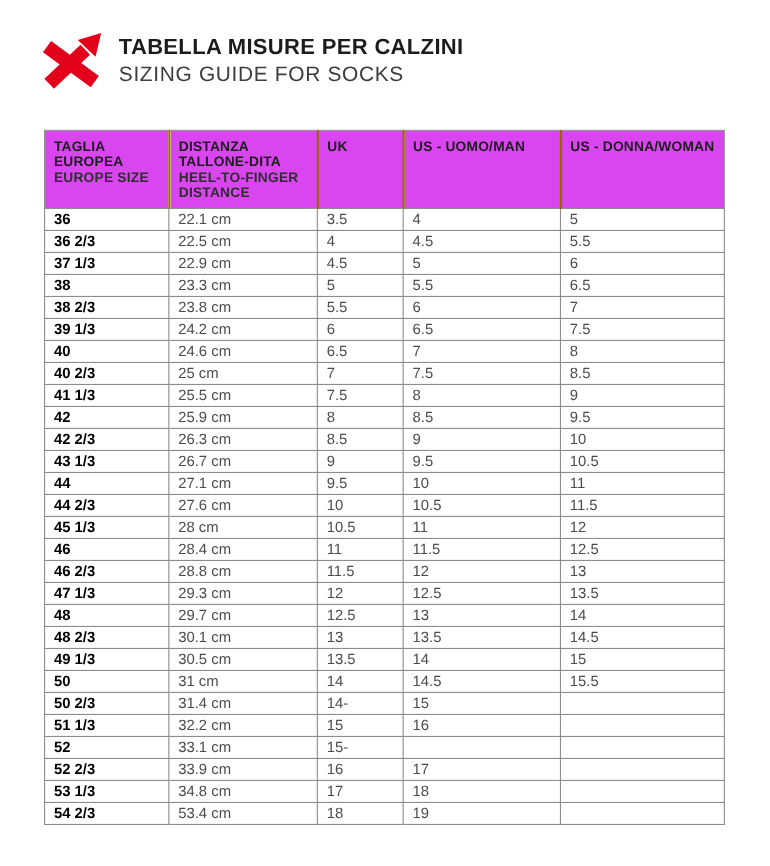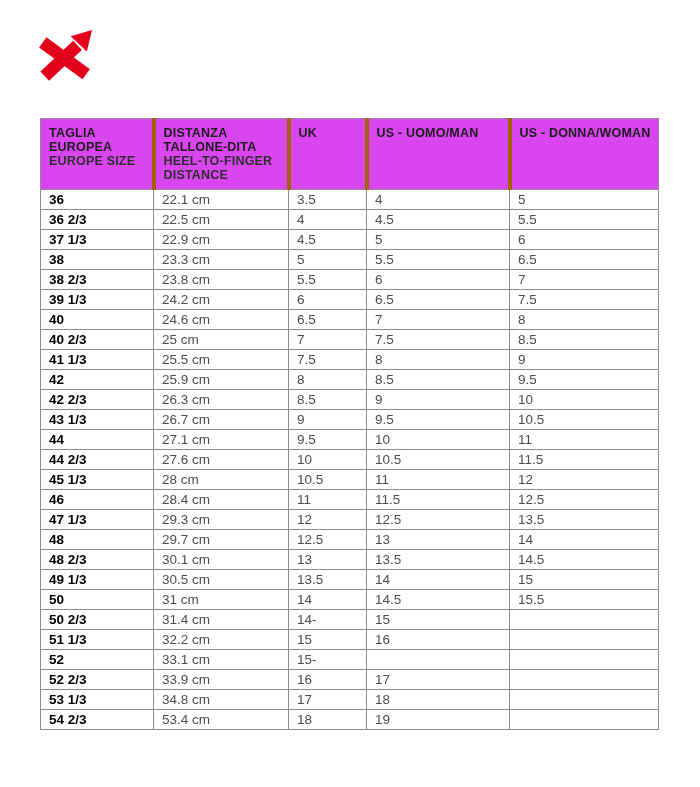--- a/index.html
+++ b/index.html
@@ -40,21 +40,21 @@
     vertical-align: top;
     overflow: hidden;
   }
   .sizing thead th {
     background: #d946ef;
     padding: 7px 6px 7px 8px;
     font-size: 12.5px;
     line-height: 14px;
   }
   
-  .sizing thead th + th { border-left: 4px solid #a16207; }
+  .sizing thead th + th { border-left: 2px solid #a16207; }
   .sizing thead .it {
     display: block; font-weight: bold; color: #1c1c1c;
     white-space: pre-line; letter-spacing: 0.2px;
   }
   .sizing thead .en {
     display: block; font-weight: bold; color: #2e2e2e;
     white-space: pre-line; letter-spacing: 0.2px;
   }
   .sizing tbody th {
     font-size: 13.5px; font-weight: bold; color: #000000;
@@ -71,20 +71,24 @@
 <div class="page">
 
   <header class="brand">
     <svg class="logo" viewBox="0 0 64 56" aria-hidden="true">
       <g fill="#e2001a" stroke="#e2001a">
         <line x1="10" y1="16" x2="55" y2="49" stroke-width="13"></line>
         <line x1="12" y1="51" x2="46" y2="19" stroke-width="13"></line>
         <polygon points="61,3 55.7,25.5 38.9,9.7" stroke="none"></polygon>
       </g>
     </svg>
+    <div class="titles">
+      <h1 class="title">TABELLA MISURE PER CALZINI</h1>
+      <h2 class="subtitle">SIZING GUIDE FOR SOCKS</h2>
+    </div>
   </header>
 
   <table class="sizing">
     <colgroup>
       <col style="width:113px">
       <col style="width:135px">
       <col style="width:78px">
       <col style="width:143px">
       <col style="width:149px">
     </colgroup>
@@ -221,20 +225,27 @@
           <td>12</td>
         </tr>
         <tr>
           <th>46</th>
           <td>28.4 cm</td>
           <td>11</td>
           <td>11.5</td>
           <td>12.5</td>
         </tr>
         <tr>
+          <th>46 2/3</th>
+          <td>28.8 cm</td>
+          <td>11.5</td>
+          <td>12</td>
+          <td>13</td>
+        </tr>
+        <tr>
           <th>47 1/3</th>
           <td>29.3 cm</td>
           <td>12</td>
           <td>12.5</td>
           <td>13.5</td>
         </tr>
         <tr>
           <th>48</th>
           <td>29.7 cm</td>
           <td>12.5</td>

